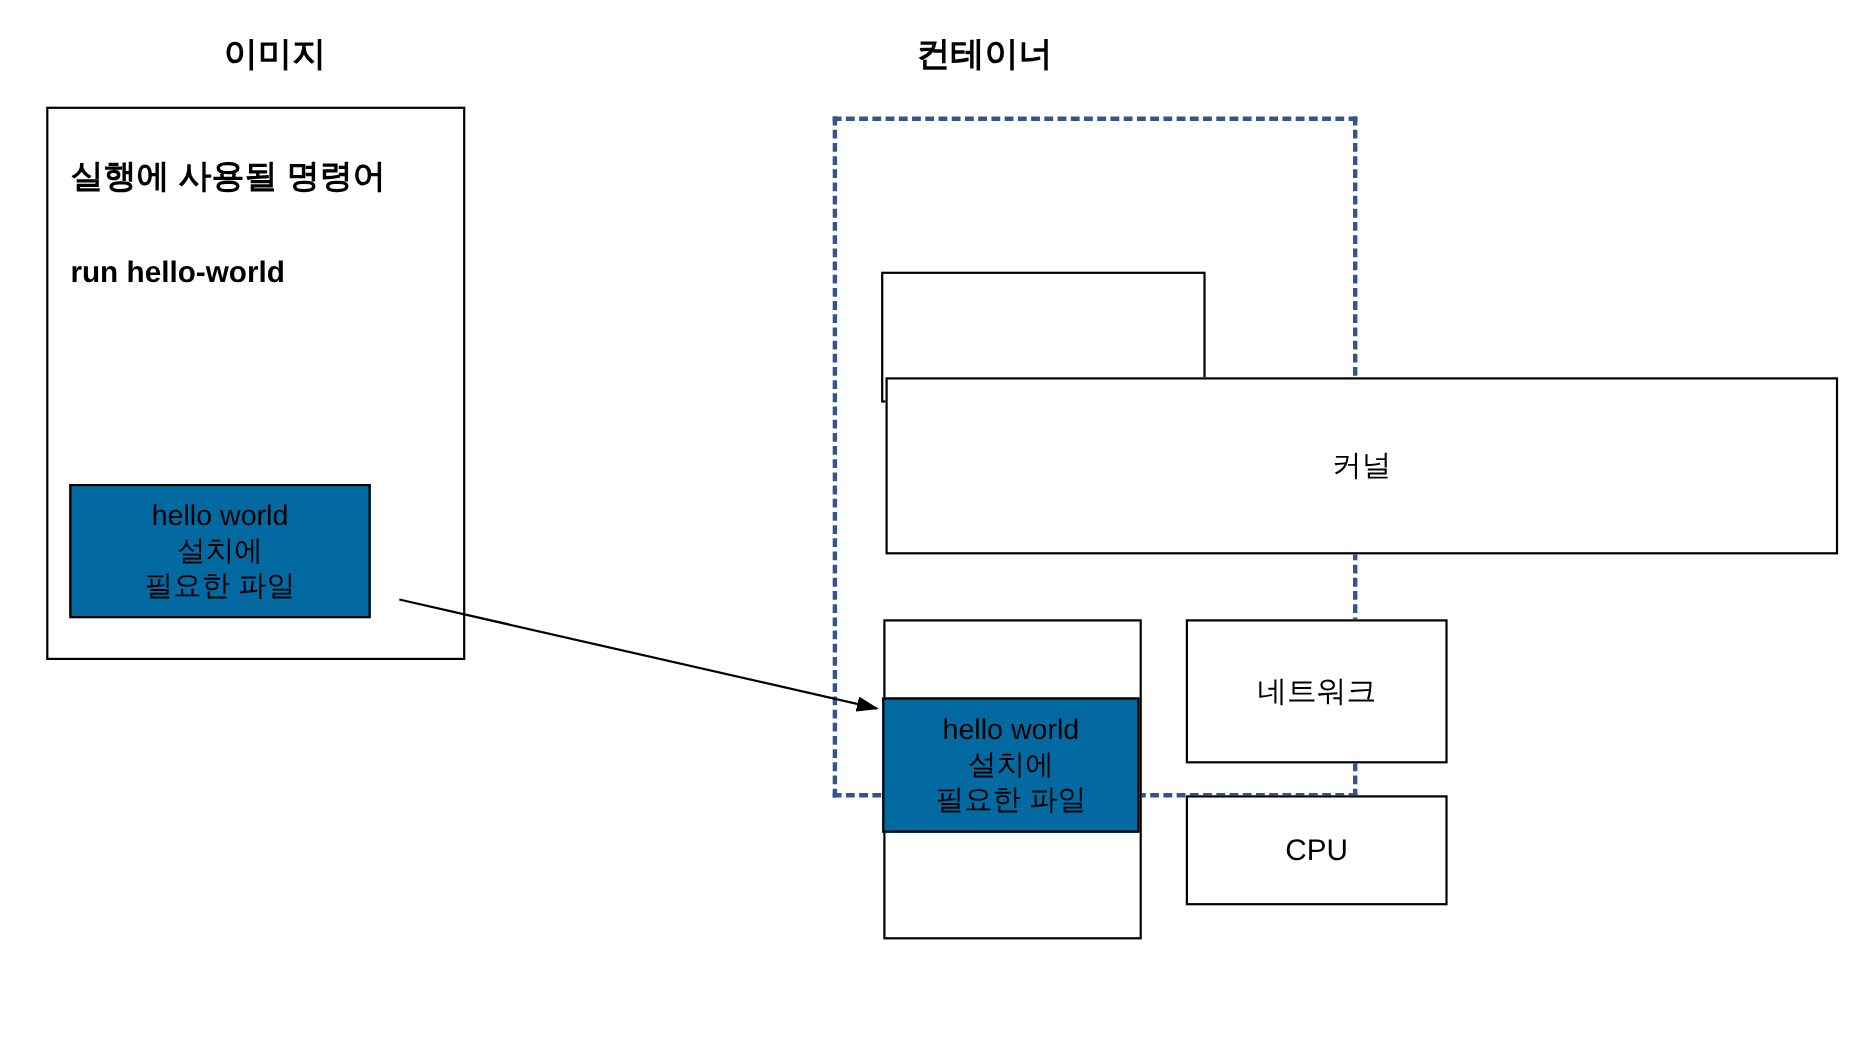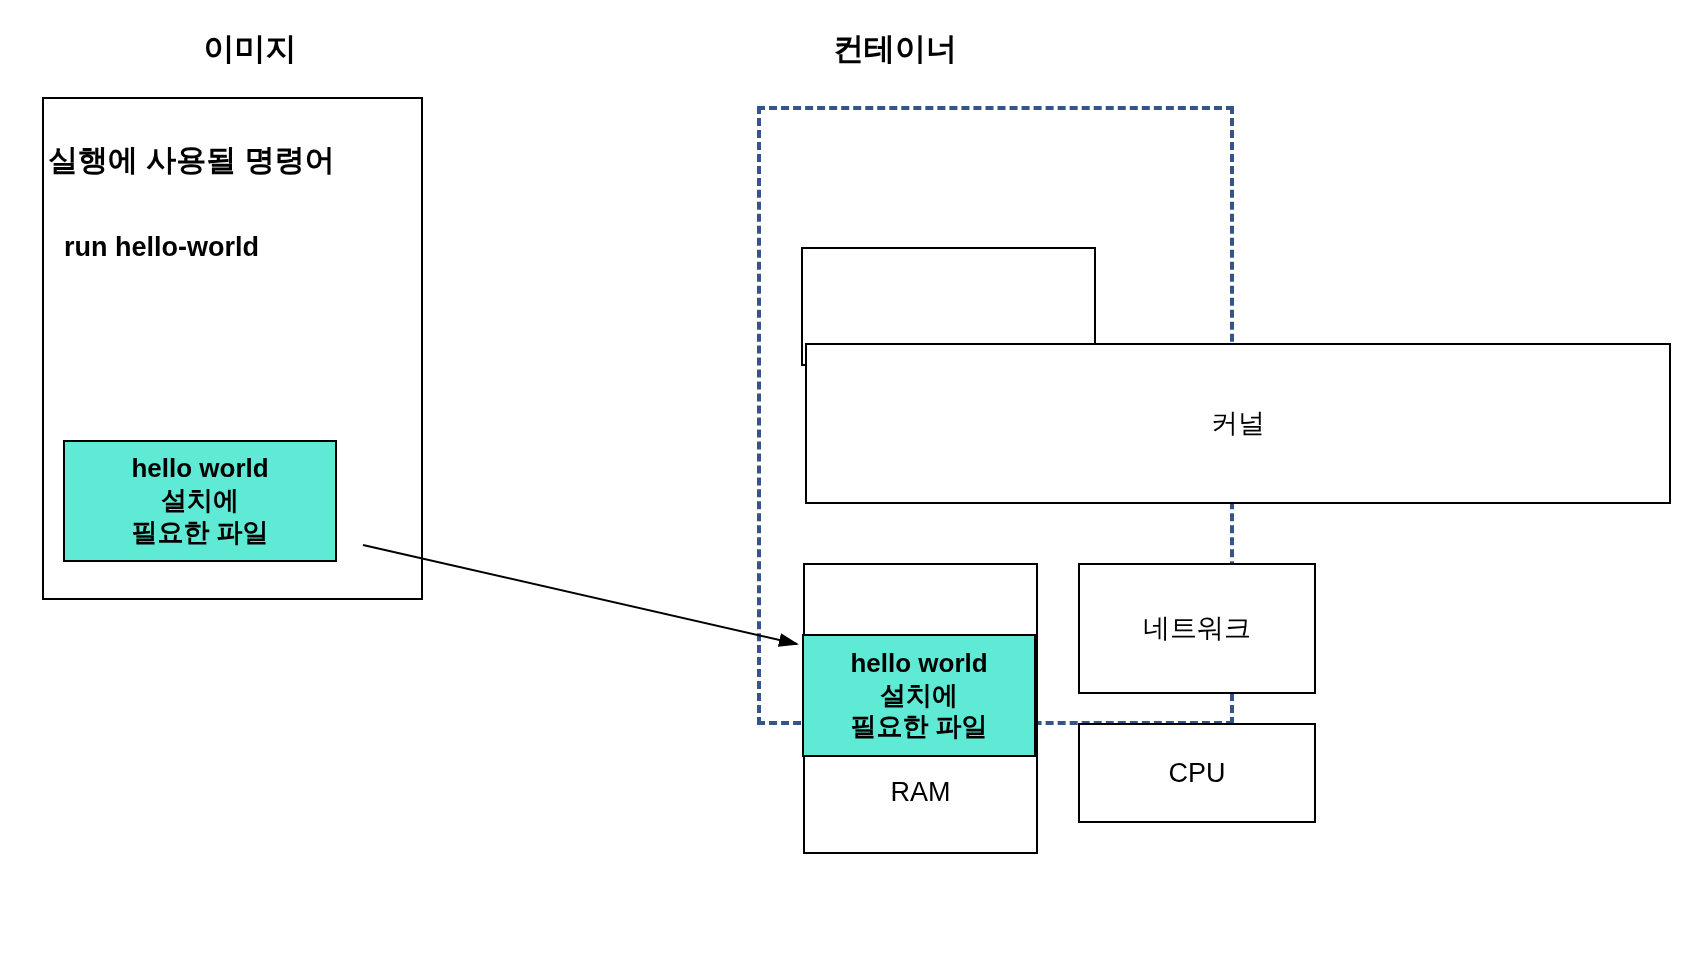--- a/index.html
+++ b/index.html
@@ -46,22 +46,21 @@
 
   
   .dashed-box {
     border: 4px dashed #36548c;
     background: transparent;
   }
 
   
   .green-box {
     border: 2px solid #000000;
-    background: #5eead4;
-    font-weight: bold;
+    background: #0369a1;
   }
 
   
   .centered-text {
     display: flex;
     align-items: center;
     justify-content: center;
     text-align: center;
     width: 100%;
     height: 100%;
@@ -95,21 +94,21 @@
 </style>
 </head>
 <body>
 
 <div class="stage">
 
   <div class="node title" style="left:40px; top:30px; width:420px;">이미지</div>
 
   <div class="node rect" style="left:42px; top:97px; width:381px; height:503px;"></div>
 
-  <div class="node heading-text" style="left:48px; top:140px;">실행에 사용될 명령어</div>
+  <div class="node heading-text" style="left:64px; top:140px;">실행에 사용될 명령어</div>
 
   <div class="node body-text" style="left:64px; top:232px;">run hello-world</div>
 
 
   <div class="node green-box" style="left:63px; top:440px; width:274px; height:122px;">
     <div class="centered-text multiline label-26">hello world
 설치에
 필요한 파일</div>
   </div>
 
@@ -119,21 +118,20 @@
 
   <div class="node rect" style="left:801px; top:247px; width:295px; height:119px;">
     <div class="centered-text label-27"></div>
   </div>
 
   <div class="node rect" style="left:805px; top:343px; width:866px; height:161px;">
     <div class="centered-text label-27">커널</div>
   </div>
 
   <div class="node rect" style="left:803px; top:563px; width:235px; height:291px;">
-    <div class="node label-27" style="left:0; bottom:44px; width:100%; text-align:center;">RAM</div>
   </div>
 
   <div class="node rect" style="left:1078px; top:563px; width:238px; height:131px;">
     <div class="centered-text label-27">네트워크</div>
   </div>
 
   <div class="node rect" style="left:1078px; top:723px; width:238px; height:100px;">
     <div class="centered-text label-27">CPU</div>
   </div>
 

